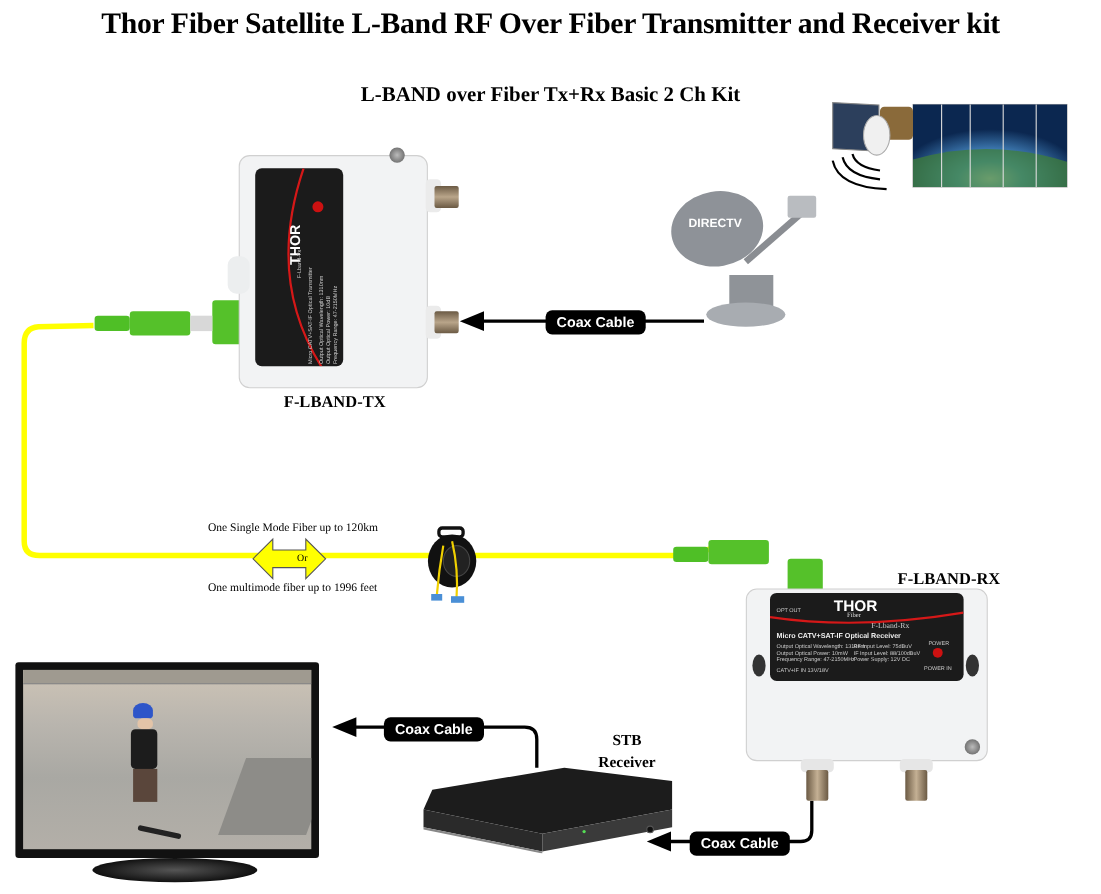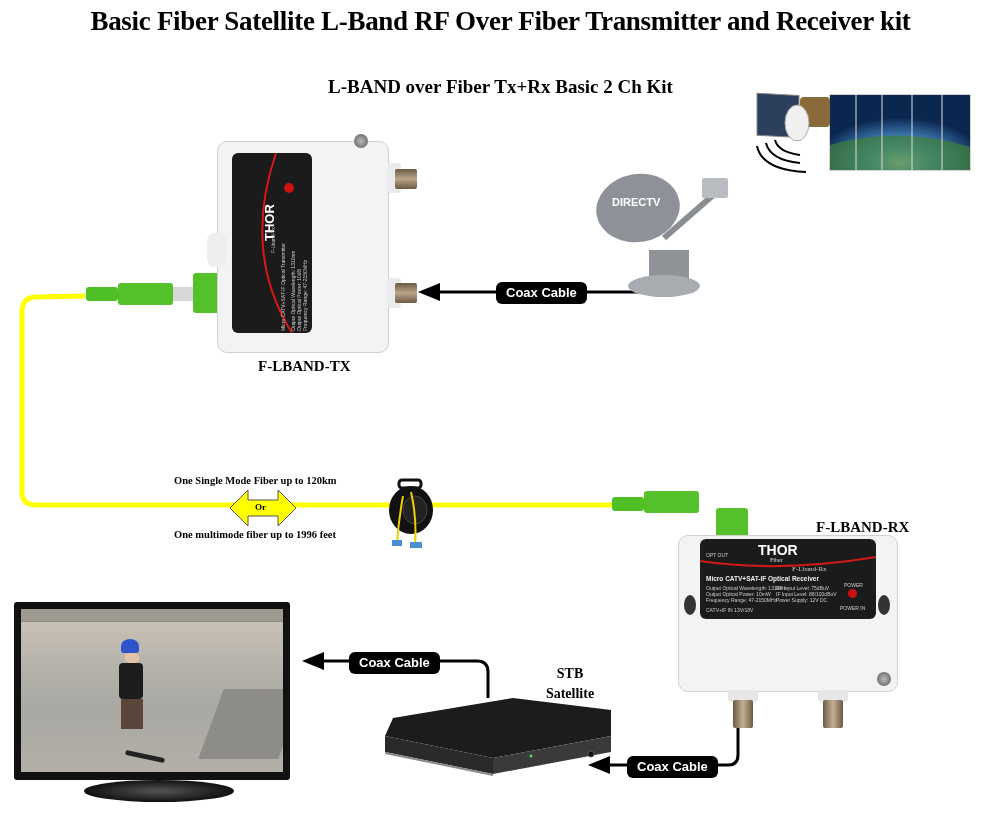--- a/index.html
+++ b/index.html
@@ -1,31 +1,31 @@
 <!DOCTYPE html>
 <html><head>
 <meta charset="utf-8">
 <style>
   html, body { margin:0; padding:0; background:#ffffff; }
   body { width:1001px; height:813px; position:relative; overflow:hidden; font-family:"DejaVu Serif", serif; }
   .abs { position:absolute; }
   .title { left:0; top:6px; width:1001px; text-align:center; font-family:"Liberation Serif", serif; font-weight:bold; font-size:27px; color:#000; letter-spacing:-0.3px; }
   .subtitle { left:0; top:76px; width:1001px; text-align:center; font-family:"Liberation Serif", serif; font-weight:bold; font-size:19px; color:#000; }
   .dev-label { font-family:"Liberation Serif", serif; font-weight:bold; font-size:15px; color:#000; white-space:nowrap; }
-  .fiber-note { font-family:"Liberation Serif", serif; font-weight:bold; font-size:10.5px; color:#000; white-space:nowrap; }
+  .fiber-note { font-family:"Liberation Serif", serif; font-weight:normal; font-size:10.5px; color:#000; white-space:nowrap;margin-left:15px; }
   .coax-tag { background:#000; color:#fff; font-family:"Liberation Sans", sans-serif; font-weight:bold; font-size:13px; border-radius:6px; padding:3px 10px; white-space:nowrap; line-height:16px; }
   .panel { background:#1b1b1b; border-radius:6px; color:#ddd; font-family:"Liberation Sans", sans-serif; overflow:hidden; }
   .panel .tiny { font-size:5px; line-height:6px; color:#ccc; white-space:nowrap; }
   .brand { font-family:"Liberation Sans", sans-serif; font-weight:bold; color:#fff; }
   svg { position:absolute; left:0; top:0; }
 </style>
 </head>
 <body>
 
-<div class="abs title">Basic Fiber Satellite L-Band RF Over Fiber Transmitter and Receiver kit</div>
+<div class="abs title">Thor Fiber Satellite L-Band RF Over Fiber Transmitter and Receiver kit</div>
 <div class="abs subtitle">L-BAND over Fiber Tx+Rx Basic 2 Ch Kit</div>
 
 <svg width="1001" height="813">
 
   <path d="M85,296 L35,297 Q22,298 22,312 L22,492 Q22,505 36,505 L620,505 L640,500 L675,496" fill="none" stroke="#ffff00" stroke-width="5"></path>
 
   <g>
     <rect x="86" y="287" width="32" height="14" rx="3" fill="#4fbf26"></rect>
     <rect x="118" y="283" width="55" height="22" rx="3" fill="#55c12a"></rect>
     <rect x="193" y="273" width="30" height="40" rx="3" fill="#55c12a"></rect>
@@ -71,21 +71,21 @@
     <path d="M78,60 Q148,40 218,62 L218,85 L78,85 Z" fill="#3f7d3a" opacity="0.75"></path>
     <line x1="104" y1="10" x2="104" y2="85" stroke="#ddd"></line>
     <line x1="130" y1="10" x2="130" y2="85" stroke="#ddd"></line>
     <line x1="160" y1="10" x2="160" y2="85" stroke="#ddd"></line>
     <line x1="190" y1="10" x2="190" y2="85" stroke="#ddd"></line>
     <rect x="48" y="12" width="30" height="30" rx="4" fill="#8a6a3a"></rect>
     <ellipse cx="45" cy="38" rx="12" ry="18" fill="#f0f0f0" stroke="#aaa"></ellipse>
   </svg>
 </div>
 
-<div class="abs" style="left:594px;top:168px;width:140px;height:132px;">
+<div class="abs" style="left:608px;top:168px;width:140px;height:132px;">
   <svg width="140" height="132">
     <ellipse cx="44" cy="40" rx="42" ry="34" fill="#8e9298" transform="rotate(-10 44 40)"></ellipse>
     <line x1="70" y1="70" x2="125" y2="22" stroke="#8a8d92" stroke-width="6"></line>
     <rect x="108" y="10" width="26" height="20" rx="2" fill="#b9bcc0"></rect>
     <rect x="55" y="82" width="40" height="30" fill="#8f9398"></rect>
     <ellipse cx="70" cy="118" rx="36" ry="11" fill="#a8acb1"></ellipse>
     <text x="18" y="38" font-family="Liberation Sans, sans-serif" font-weight="bold" font-size="11" fill="#fff">DIRECTV</text>
   </svg>
 </div>
 
@@ -178,21 +178,21 @@
     <div class="abs" style="left:100px;top:30px;width:18px;height:14px;border-radius:50% 50% 20% 20%;background:#2d55c9;"></div>
     <div class="abs" style="left:104px;top:44px;width:14px;height:10px;background:#e3c4a8;border-radius:40%;"></div>
     <div class="abs" style="left:98px;top:54px;width:24px;height:36px;background:#1c1c1c;border-radius:4px;"></div>
     <div class="abs" style="left:100px;top:90px;width:22px;height:30px;background:#5a463b;"></div>
     <div class="abs" style="left:104px;top:145px;width:40px;height:5px;background:#222;border-radius:3px;transform:rotate(12deg);"></div>
   </div>
   <div class="abs" style="left:70px;top:178px;width:150px;height:22px;border-radius:50%;background:radial-gradient(ellipse at center,#555 0%,#111 70%);"></div>
 </div>
 
 <div class="abs dev-label" style="left:535px;top:666px;text-align:center;width:70px;font-size:14px;">STB</div>
-<div class="abs dev-label" style="left:520px;top:686px;text-align:center;width:100px;font-size:14px;">Satellite</div>
+<div class="abs dev-label" style="left:520px;top:686px;text-align:center;width:100px;font-size:14px;">Receiver</div>
 
 <div class="abs" style="left:383px;top:696px;width:230px;height:80px;">
   <svg width="230" height="80">
     <polygon points="10,22 130,2 228,14 228,40 110,62 2,40" fill="#1c1c1c"></polygon>
     <polygon points="2,40 110,62 110,78 2,56" fill="#2a2a2a"></polygon>
     <polygon points="110,62 228,40 228,56 110,78" fill="#3a3a3a"></polygon>
     <polygon points="2,56 110,78 110,80 2,58" fill="#888"></polygon>
     <circle cx="148" cy="60" r="1.5" fill="#55dd55"></circle>
     <circle cx="208" cy="58" r="3" fill="#111" stroke="#555"></circle>
   </svg>

